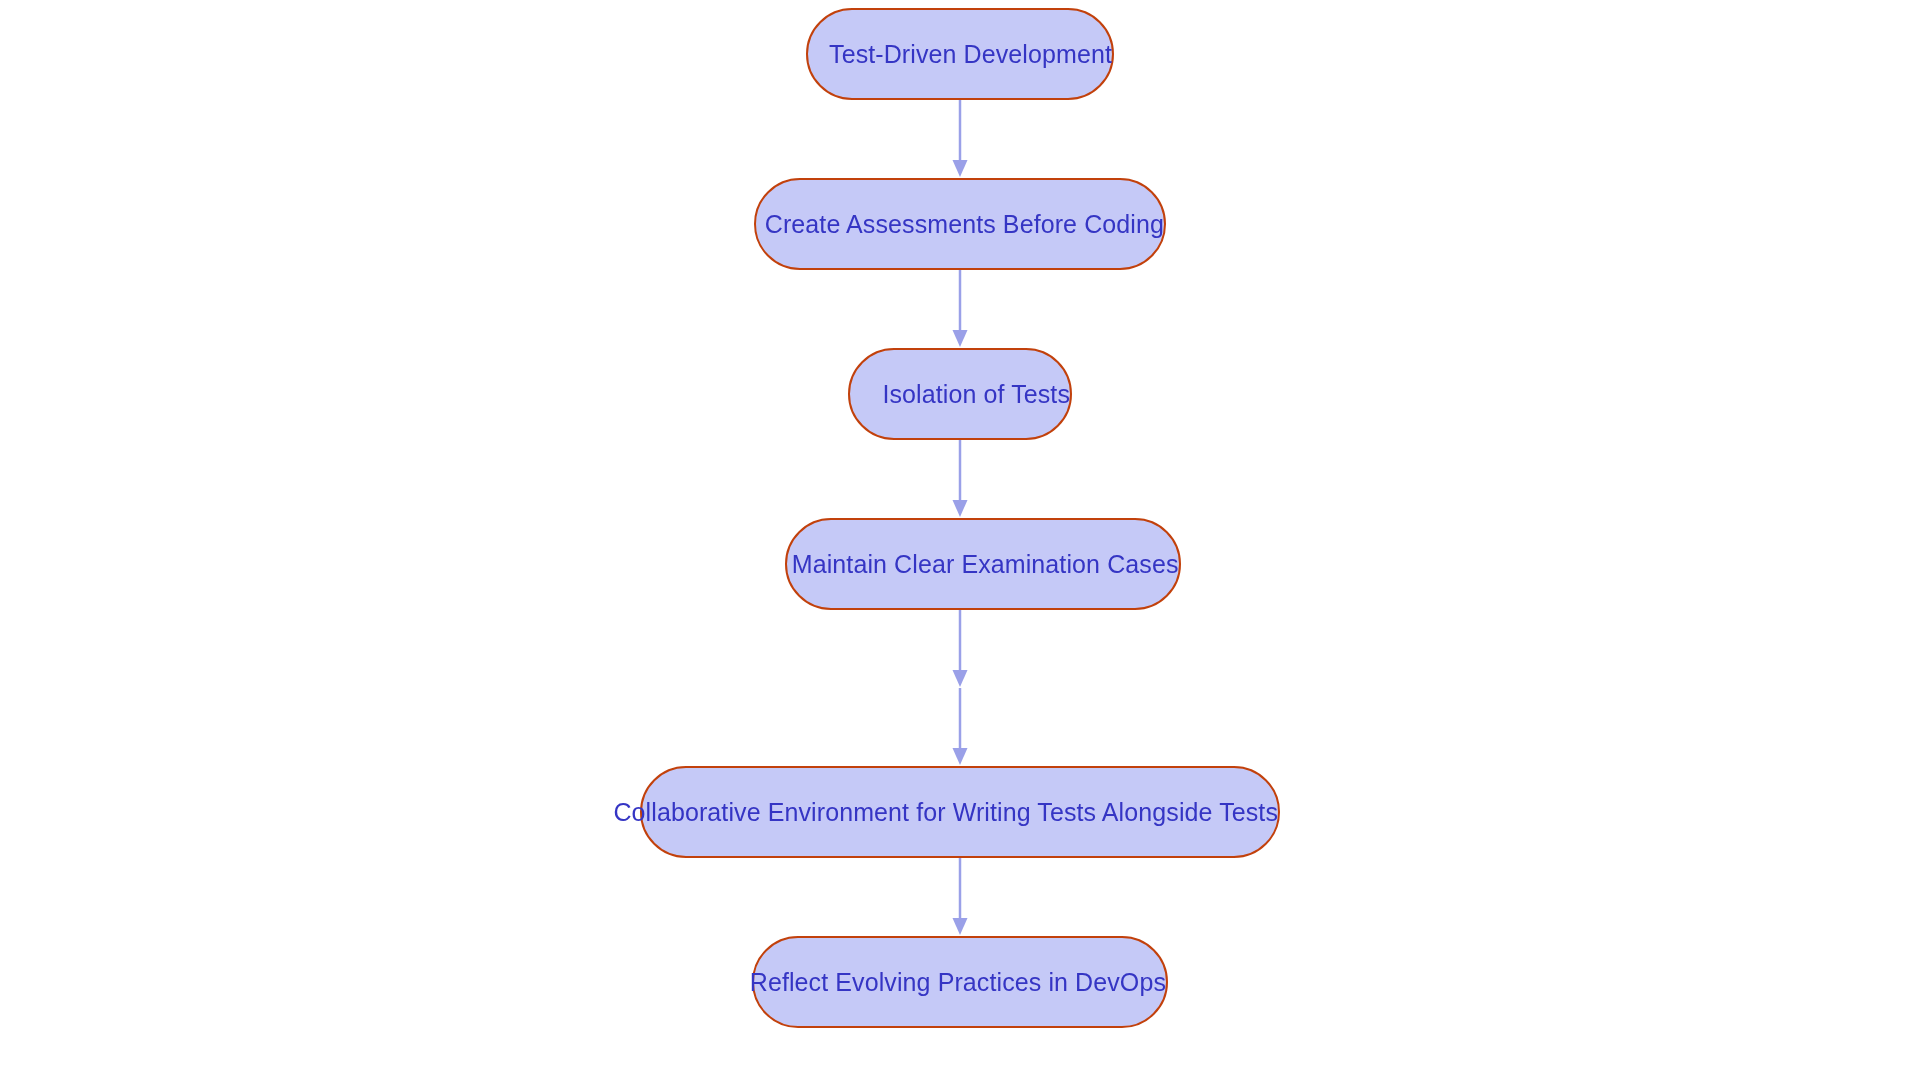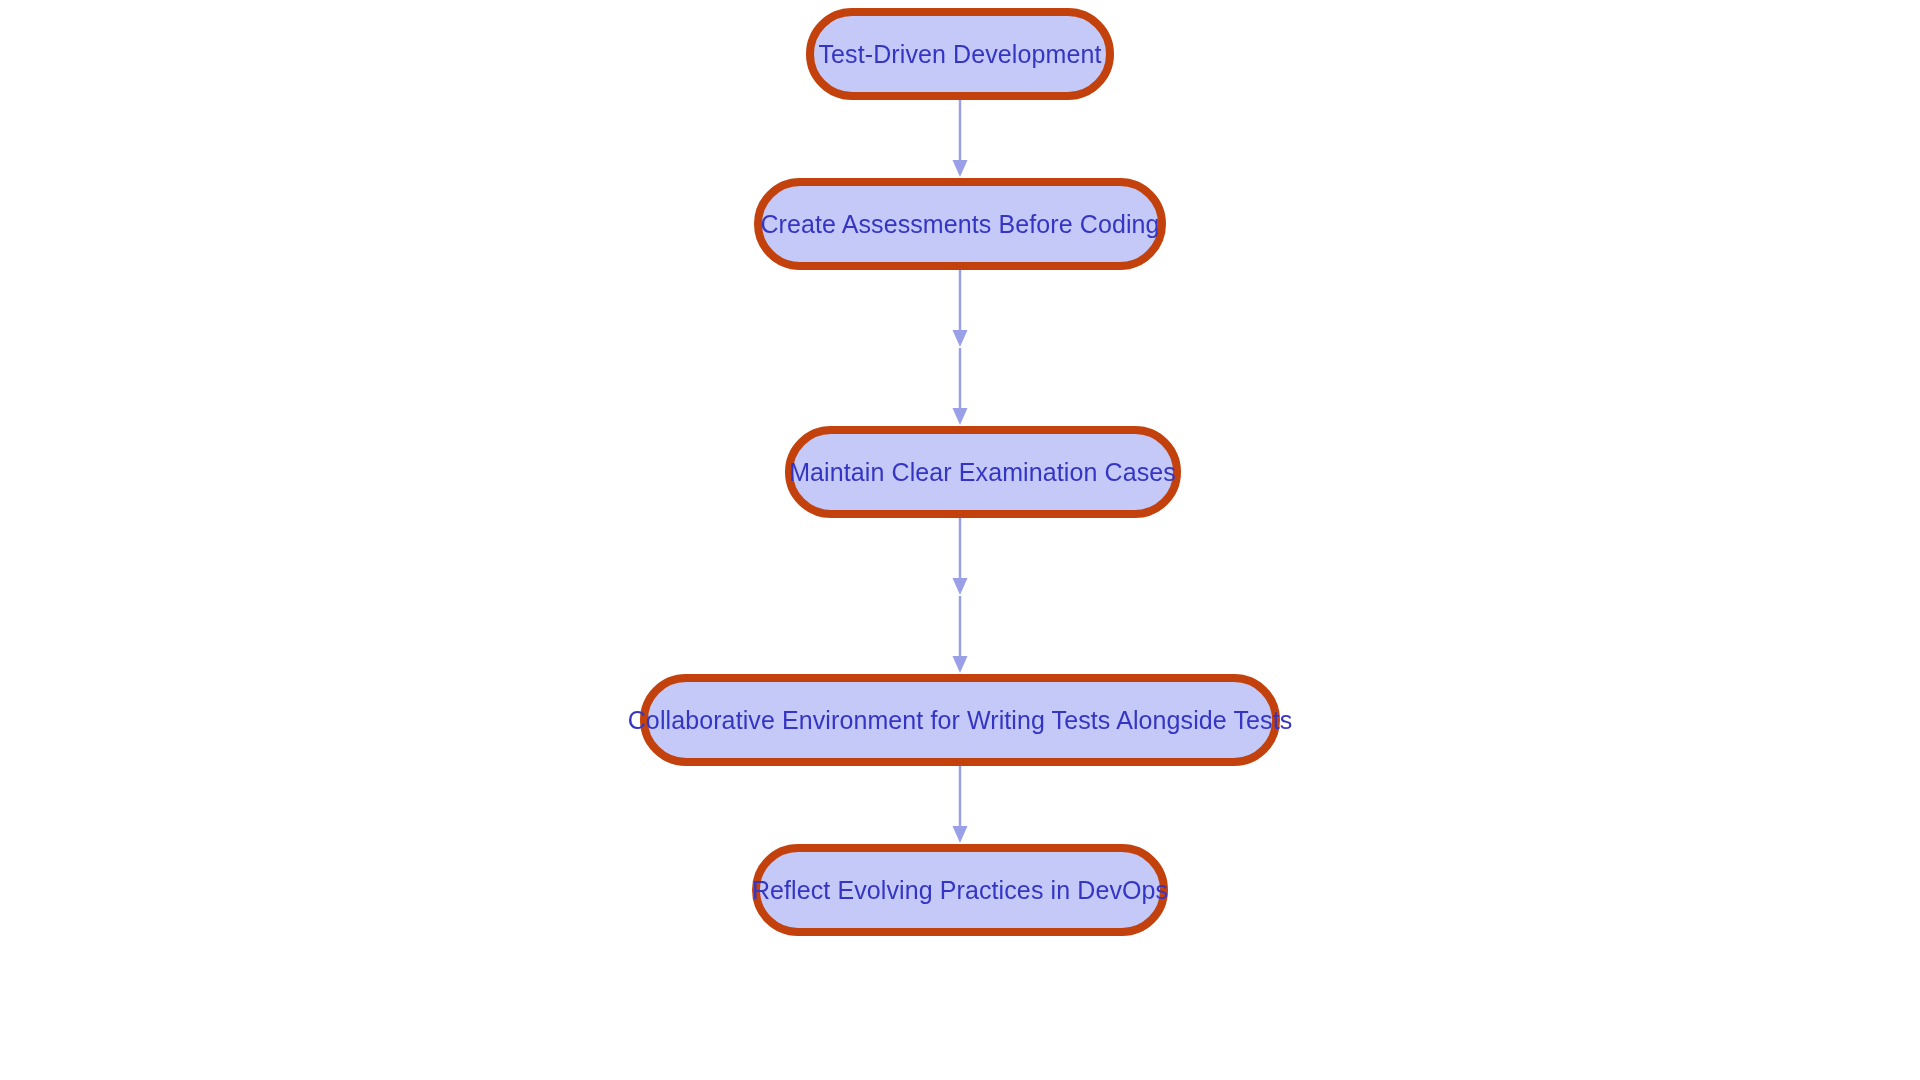--- a/index.html
+++ b/index.html
@@ -33,24 +33,24 @@
     flex-direction: column;
     align-items: center;
     flex: 0 0 auto;
   }
 
   .node {
     box-sizing: border-box;
     height: 92px;
     border-radius: 46px;
     background: #c5c9f7;
-    border: 8px solid #c2410c;
+    border: 2px solid #c2410c;
     display: flex;
     align-items: center;
-    justify-content: center;
+    justify-content: flex-end;
     flex: 0 0 auto;
   }
 
   .node-label {
     font-family: "Liberation Sans", sans-serif;
     font-size: 25px;
     font-weight: 400;
     color: #3535c4;
     letter-spacing: 0.1px;
     white-space: nowrap;
@@ -94,20 +94,25 @@
     <div class="node w-2">
       <span class="node-label">Create Assessments Before Coding</span>
     </div>
   </div>
 
   <svg class="connector" viewBox="0 0 22 78" aria-hidden="true">
     <line x1="11" y1="0" x2="11" y2="62" stroke="#9aa0e8" stroke-width="2.5"></line>
     <polygon points="11,77 3.5,60 18.5,60" fill="#9aa0e8"></polygon>
   </svg>
 
+  <div class="flow-step">
+    <div class="node w-3">
+      <span class="node-label">Isolation of Tests</span>
+    </div>
+  </div>
 
   <svg class="connector" viewBox="0 0 22 78" aria-hidden="true">
     <line x1="11" y1="0" x2="11" y2="62" stroke="#9aa0e8" stroke-width="2.5"></line>
     <polygon points="11,77 3.5,60 18.5,60" fill="#9aa0e8"></polygon>
   </svg>
 
   <div class="flow-step">
     <div class="node w-4">
       <span class="node-label">Maintain Clear Examination Cases</span>
     </div>

